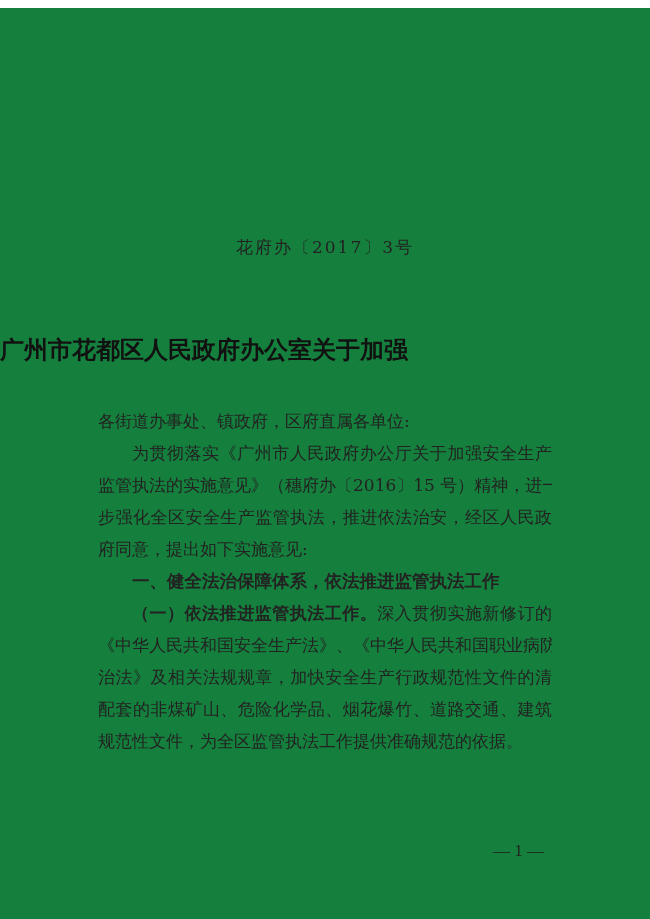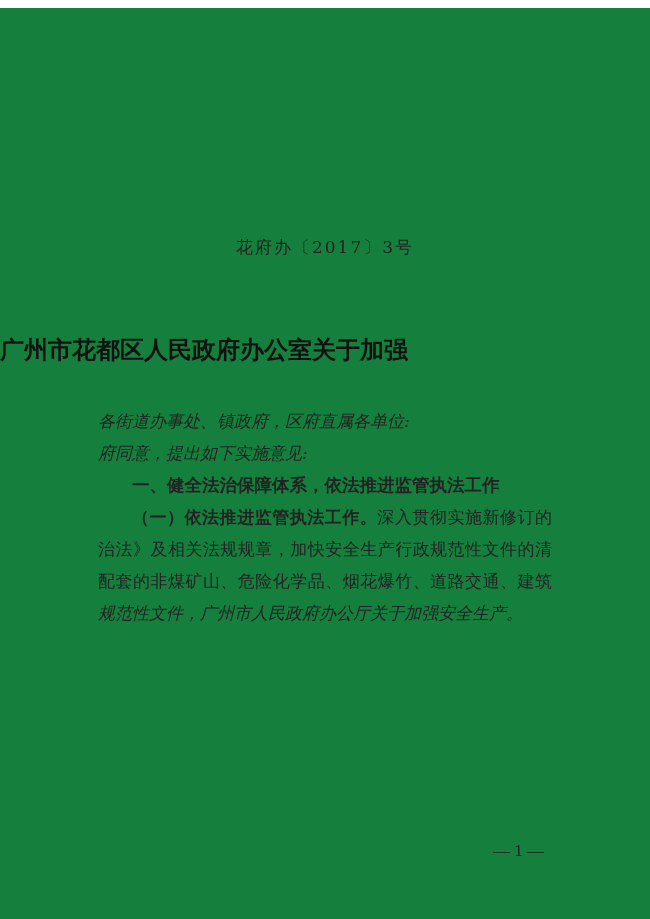--- a/index.html
+++ b/index.html
@@ -14,21 +14,21 @@
       font-family: "DejaVu Serif", "Liberation Serif", serif; font-weight: bold; font-size: 24px; line-height: 34px; color: #111;
       letter-spacing: 0px;
       margin-top: 21px;
     }
     .title div { white-space: nowrap; }
     .body-text {
       position: absolute; left: 98px; width: 454px; top: 397px;
       font-family: "DejaVu Serif", "Liberation Serif", serif; font-size: 17px; line-height: 32px; color: #222;
     }
     .line { white-space: nowrap; text-align: justify; text-align-last: justify; height: 32px; overflow: hidden; }
-    .line.last { text-align-last: left; font-style: italic; }
+    .line.last { text-align-last: left; }
     .indent { padding-left: 34px; }
     .heading { font-family: Liberation Serif, serif; font-weight: bold; font-size: 17.5px; text-align-last: left; }
     .sub-head { font-weight: bold; }
     .page-num {
       position: absolute; top: 833px; left: 493px;
       font-family: "Liberation Serif", "DejaVu Serif", serif; font-size: 17px; color: #222; white-space: nowrap;
     }
   </style>
 </head>
 <body>
@@ -37,24 +37,28 @@
 
   <div class="doc-number">花府办〔2017〕3号</div>
 
   <div class="title">
     <div>广州市花都区人民政府办公室关于加强</div>
   </div>
 
   <div class="body-text">
     <div class="line last">各街道办事处、镇政府，区府直属各单位:</div>
 
+    <div class="line indent">为贯彻落实《广州市人民政府办公厅关于加强安全生产</div>
+    <div class="line">监管执法的实施意见》（穗府办〔2016〕15 号）精神，进一</div>
+    <div class="line">步强化全区安全生产监管执法，推进依法治安，经区人民政</div>
     <div class="line last">府同意，提出如下实施意见:</div>
 
     <div class="line indent heading">一、健全法治保障体系，依法推进监管执法工作</div>
 
     <div class="line indent"><span class="sub-head">（一）依法推进监管执法工作。</span><span>深入贯彻实施新修订的</span></div>
+    <div class="line">《中华人民共和国安全生产法》、《中华人民共和国职业病防</div>
     <div class="line">治法》及相关法规规章，加快安全生产行政规范性文件的清</div>
     <div class="line">配套的非煤矿山、危险化学品、烟花爆竹、道路交通、建筑</div>
-    <div class="line last">规范性文件，广州市人民政府办公厅关于加强安全生产。</div>
+    <div class="line last">规范性文件，为全区监管执法工作提供准确规范的依据。</div>
   </div>
 
   <div class="page-num">— 1 —</div>
 </div>
 
 </body></html>

